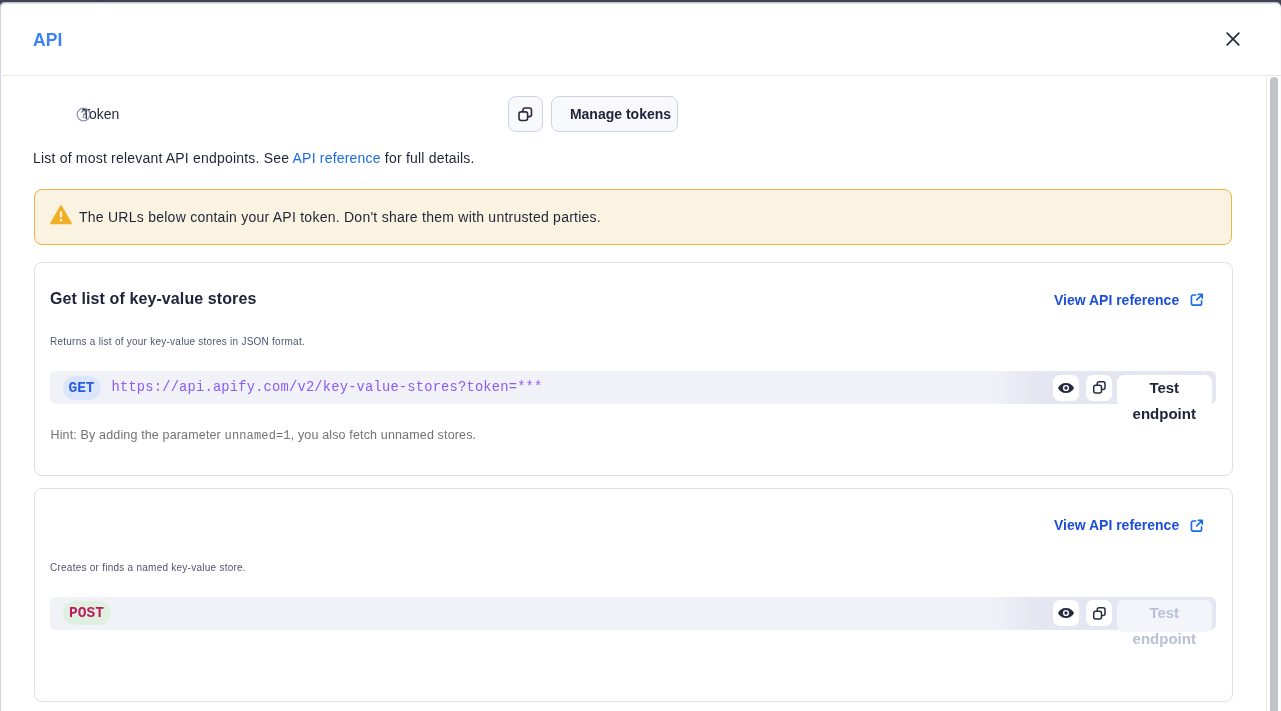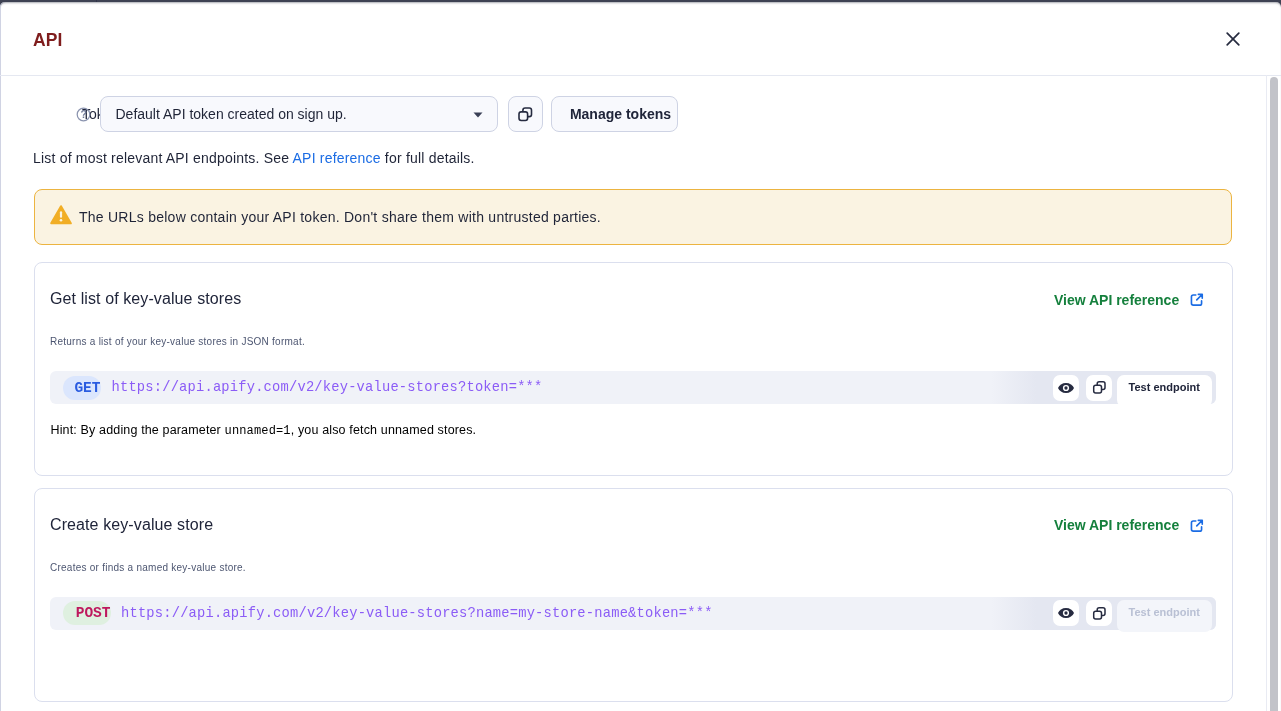--- a/index.html
+++ b/index.html
@@ -2,21 +2,21 @@
 <html><head>
 <meta charset="utf-8">
 <style>
   * { margin:0; padding:0; box-sizing:border-box; }
   html,body { width:1281px; height:711px; overflow:hidden; }
   body { background:#3e4253; font-family:"Liberation Sans", sans-serif; position:relative; }
   .abs { position:absolute; }
   #modal { position:absolute; left:0; top:2px; width:1281px; height:709px;
            background:#fff; border-radius:5px 5px 0 0; box-shadow: inset 0 2px 2px -1px rgba(62,66,83,0.45), inset 1px 0 0 #d4d8e7; }
   
-  #hdr-title { left:33px; top:27px; font-size:17.5px; font-weight:bold; color:#7f1d1d;
+  #hdr-title { left:33px; top:27px; font-size:17.5px; font-weight:bold; color:#3b82f6;
                line-height:23px; letter-spacing:0.1px; }
   #hdr-border { left:0; top:72.5px; width:1281px; height:1px; background:#e5e8f1; }
   
   #sb-line { left:1266px; top:73px; width:1px; height:636px; background:#e9ebf3; }
   #sb-thumb { left:1269.5px; top:75px; width:8px; height:634px; background:#c2c3c9;
               border-radius:4px 4px 0 0; }
   
   #lbl-token { left:34px; top:102.5px; font-size:14px; line-height:18px; color:#1f2437;margin-left:48px; }
   .ctl { border:1px solid #ced3e4; border-radius:8px; background:#f8f9fd; }
   #select { left:100px; top:94px; width:398px; height:36px; }
@@ -29,71 +29,65 @@
   a.blue { color:#1b6ce4; text-decoration:none; }
   
   #banner { left:34px; top:186.5px; width:1198px; height:56px; background:#faf3e2;
             border:1px solid #ecb440; border-radius:8px; }
   #banner .btxt { position:absolute; left:44px; top:18px; font-size:14px; letter-spacing:0.25px; line-height:18px; color:#1f2437; }
   
   .card { left:34px; width:1199px; height:214px; background:#fff;
           border:1px solid #dbdfee; border-radius:8px; }
   #card1 { top:260.3px; }
   #card2 { top:485.5px; }
-  .ctitle { position:absolute; left:15px; top:25px; font-size:16px; font-weight:normal;
+  .ctitle { position:absolute; left:15px; top:25px; font-size:16px; font-weight:bold;
             color:#20253a; line-height:22px; letter-spacing:0.1px; }
   .clink { position:absolute; top:28.5px; right:28.5px; }
   .clink .ltx { position:absolute; right:24.3px; top:0; width:300px; text-align:right;
-                font-size:14px; font-weight:bold; line-height:17px; color:#15803d; white-space:nowrap; }
+                font-size:14px; font-weight:bold; line-height:17px; color:#1d4ed8; white-space:nowrap; }
   .clink svg.ext { position:absolute; right:0; top:1.5px; }
   .cdesc { position:absolute; left:15px; top:70px; font-size:10px; letter-spacing:0.25px; line-height:18px; color:#4d5671; }
   .erow { position:absolute; left:15px; top:108px; width:1166px; height:33px;
           border-radius:6px; background:#f0f2f8; }
   .estrip { position:absolute; right:0; top:0; width:225px; height:33px; border-radius:0 6px 6px 0;
             background:linear-gradient(90deg, rgba(228,231,241,0) 0px, #e4e7f1 45px); }
   .badge { position:absolute; left:12.5px; top:4.5px; height:24px; border-radius:12px;
            font-family:"Liberation Mono", monospace; font-size:14.5px; font-weight:bold;
-           text-align:right; line-height:24px; }
+           text-align:center; line-height:24px; }
   .badge.get { width:38px; background:#dbe6fd; color:#2a5ce0; }
   .badge.post { width:48px; background:#dff0e0; color:#be185d; }
   .url { position:absolute; top:6px; font-family:"Liberation Mono", monospace;
          font-size:13.75px; letter-spacing:0.2px; color:#8b5cf6; line-height:21px; white-space:nowrap; }
   .ebtn { position:absolute; top:3.75px; height:25.5px; background:#fff; border-radius:7px; }
   .ebtn.ico { width:26px; }
   .etest { position:absolute; top:3.75px; left:1067px; width:94.5px; height:32px;
-           background:#fff; border-radius:7px; text-align:center; font-size:11px;
+           background:#fff; border-radius:7px; text-align:center; font-size:15px;
            font-weight:bold; color:#20253a; line-height:25.5px; }
   .etest.dis { background:#f3f5fa; color:#b9c0d4; }
-  .chint { position:absolute; left:15.5px; top:160px; font-size:12.5px; letter-spacing:0.15px; line-height:14px; color:#000000; }
+  .chint { position:absolute; left:15.5px; top:160px; font-size:12.5px; letter-spacing:0.15px; line-height:24px; color:#737373; }
   .chint .mono { font-family:"Liberation Mono", monospace; font-size:12px; }
   svg { display:block; }
 </style>
 </head>
 <body>
   <div class="abs" style="left:96px; top:0; width:1px; height:2px; background:#31344a;"></div>
   <div id="modal">
     <div class="abs" id="hdr-title">API</div>
     <svg class="abs" style="left:1226px; top:30px;" width="14" height="14" viewBox="0 0 14 14">
       <path d="M1.2 1.2 L12.8 12.8 M12.8 1.2 L1.2 12.8" stroke="#262b3f" stroke-width="1.7" stroke-linecap="round"></path>
     </svg>
     <div class="abs" id="hdr-border"></div>
     <div class="abs" id="sb-line"></div>
     <div class="abs" id="sb-thumb"></div>
 
     <div class="abs" id="lbl-token">Token</div>
     <svg class="abs" style="left:75.5px; top:104.8px;" width="15" height="15" viewBox="0 0 15 15">
       <circle cx="7.5" cy="7.5" r="6.3" fill="none" stroke="#8b94af" stroke-width="1.25"></circle>
       <text x="7.6" y="11.2" font-family="Liberation Sans" font-size="10.5" font-weight="bold" fill="#6f7996" text-anchor="middle">?</text>
     </svg>
-    <div class="abs ctl" id="select">
-      <div class="txt">Default API token created on sign up.</div>
-      <svg class="abs" style="right:14px; top:15px;" width="10" height="6" viewBox="0 0 10 6">
-        <path d="M0.5 0.5 L5 5.5 L9.5 0.5 Z" fill="#3a4056"></path>
-      </svg>
-    </div>
     <div class="abs ctl" id="copy1">
       <svg style="position:absolute; left:8px; top:9px;" width="17" height="17" viewBox="0 0 17 17">
         <rect x="5.9" y="2" width="8.6" height="8.6" rx="2.2" fill="none" stroke="#262b40" stroke-width="1.6"></rect>
         <rect x="2" y="5.9" width="8.6" height="8.6" rx="2.2" fill="#f8f9fd" stroke="#262b40" stroke-width="1.6"></rect>
       </svg>
     </div>
     <div class="abs ctl" id="manage">Manage tokens</div>
 
     <div class="abs" id="listline">List of most relevant API endpoints. See <a class="blue" href="#">API reference</a> for full details.</div>
 
@@ -132,33 +126,31 @@
             <rect x="5.2" y="1.7" width="7.8" height="7.8" rx="2" fill="none" stroke="#262b40" stroke-width="1.5"></rect>
             <rect x="1.7" y="5.2" width="7.8" height="7.8" rx="2" fill="#fff" stroke="#262b40" stroke-width="1.5"></rect>
           </svg>
         </div>
         <div class="etest">Test endpoint</div>
       </div>
       <div class="chint">Hint: By adding the parameter <span class="mono">unnamed=1</span>, you also fetch unnamed stores.</div>
     </div>
 
     <div class="abs card" id="card2">
-      <div class="ctitle">Create key-value store</div>
       <div class="clink">
         <div class="ltx">View API reference</div>
         <svg class="ext" width="13.5" height="13.5" viewBox="0 0 14 14">
           <path d="M12 8.2 V10.8 C12 12 11.2 12.6 10.1 12.6 H3.4 C2.2 12.6 1.5 11.9 1.5 10.7 V4 C1.5 2.8 2.2 2.1 3.4 2.1 H6" fill="none" stroke="#1b6ce4" stroke-width="1.7" stroke-linecap="round"></path>
           <path d="M8.6 1.4 H12.7 V5.5 M12.3 1.8 L7 7.1" fill="none" stroke="#1b6ce4" stroke-width="1.7" stroke-linecap="round" stroke-linejoin="round"></path>
         </svg>
       </div>
       <div class="cdesc">Creates or finds a named key-value store.</div>
       <div class="erow">
         <div class="estrip"></div>
         <div class="badge post">POST</div>
-        <div class="url" style="left:71px;">https://api.apify.com/v2/key-value-stores?name=my-store-name&amp;token=***</div>
         <div class="ebtn ico" style="left:1003px;">
           <svg style="position:absolute; left:5px; top:7.7px;" width="16" height="10" viewBox="0 0 16 10">
             <path d="M8 0 C4.2 0 1.3 2.1 0 5 C1.3 7.9 4.2 10 8 10 C11.8 10 14.7 7.9 16 5 C14.7 2.1 11.8 0 8 0 Z" fill="#262b40"></path>
             <circle cx="8" cy="5" r="3.1" fill="#fff"></circle>
             <circle cx="8" cy="5" r="1.65" fill="#262b40"></circle>
           </svg>
         </div>
         <div class="ebtn ico" style="left:1036px;">
           <svg style="position:absolute; left:5.5px; top:5.3px;" width="15" height="15" viewBox="0 0 15 15">
             <rect x="5.2" y="1.7" width="7.8" height="7.8" rx="2" fill="none" stroke="#262b40" stroke-width="1.5"></rect>

